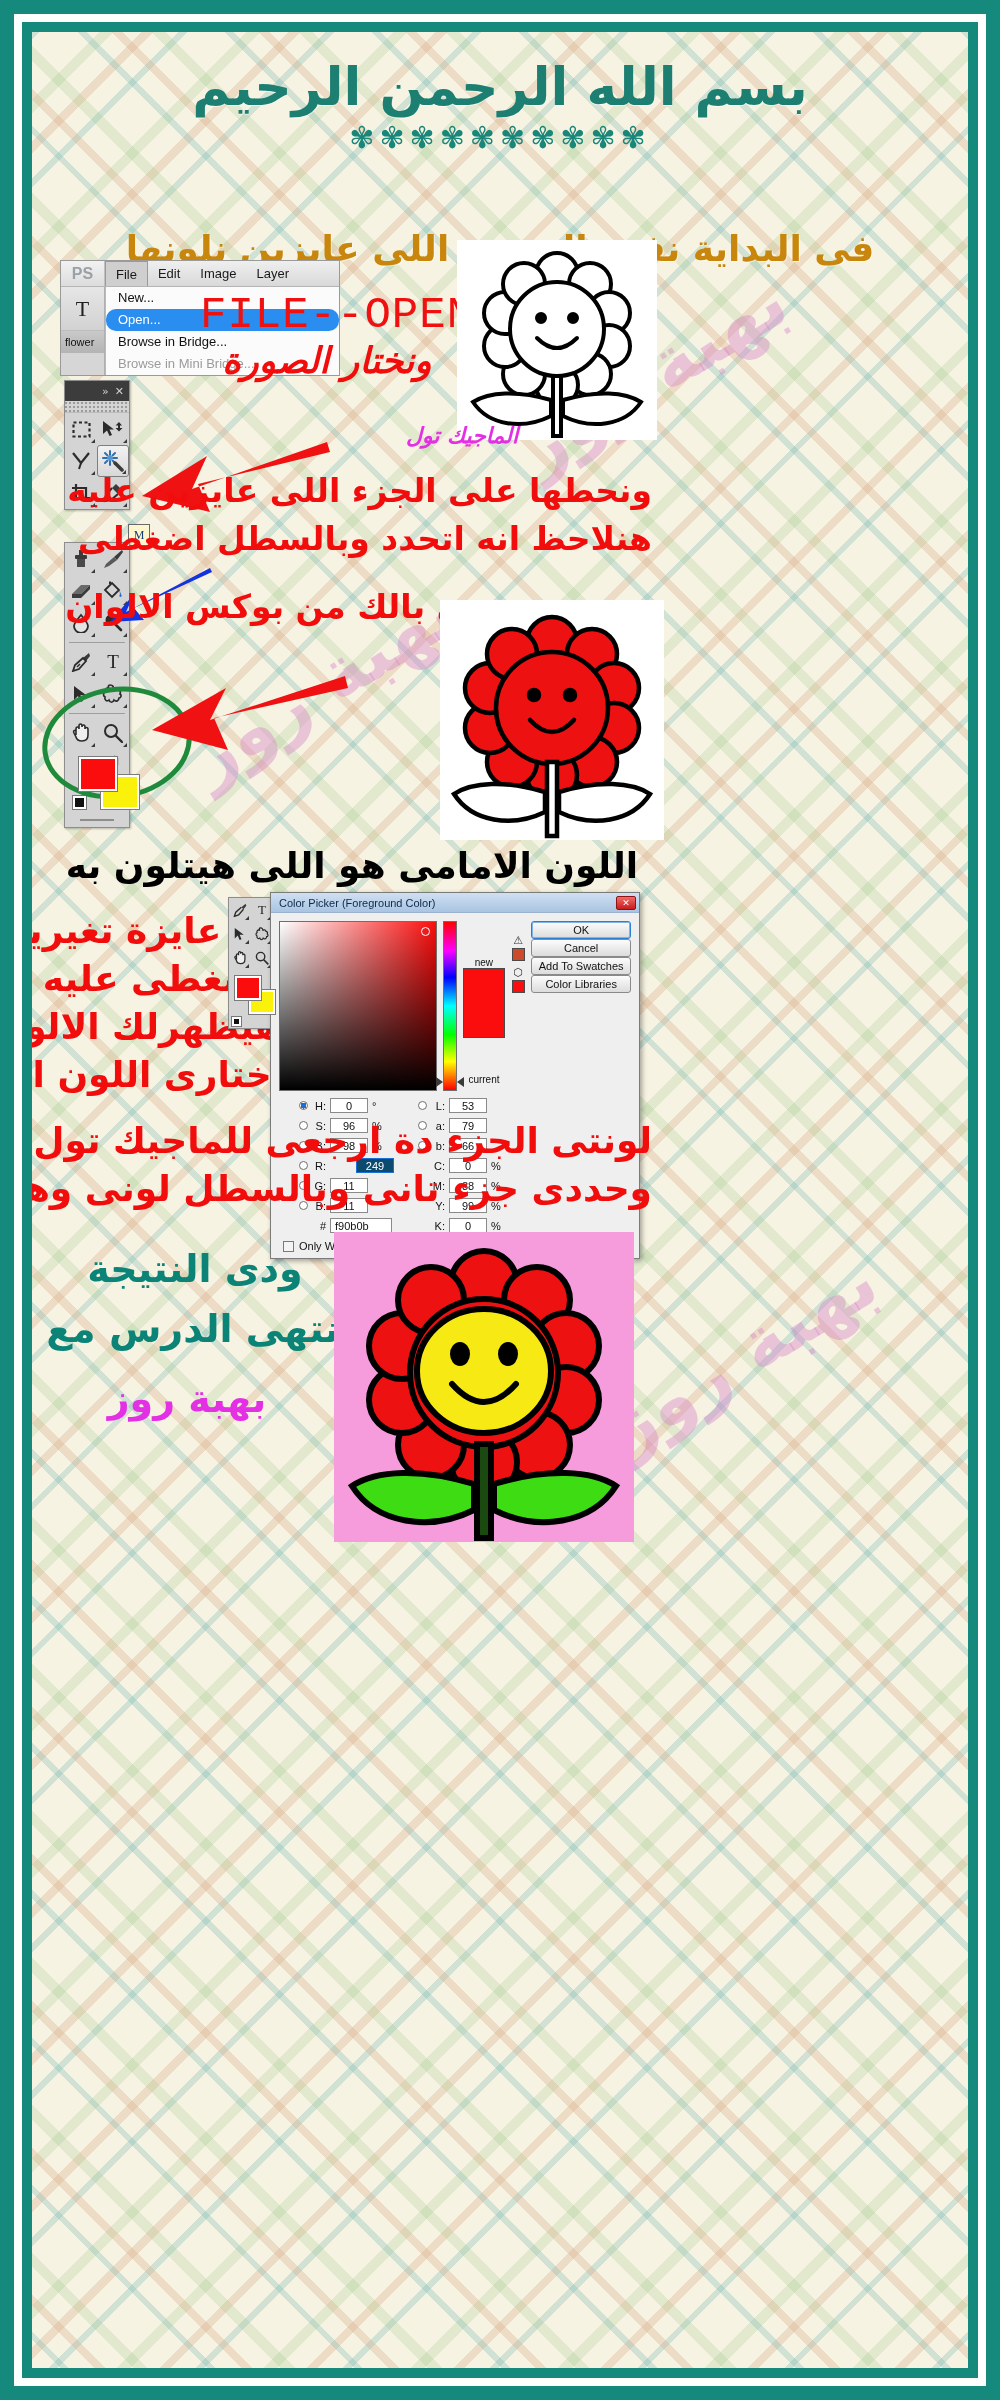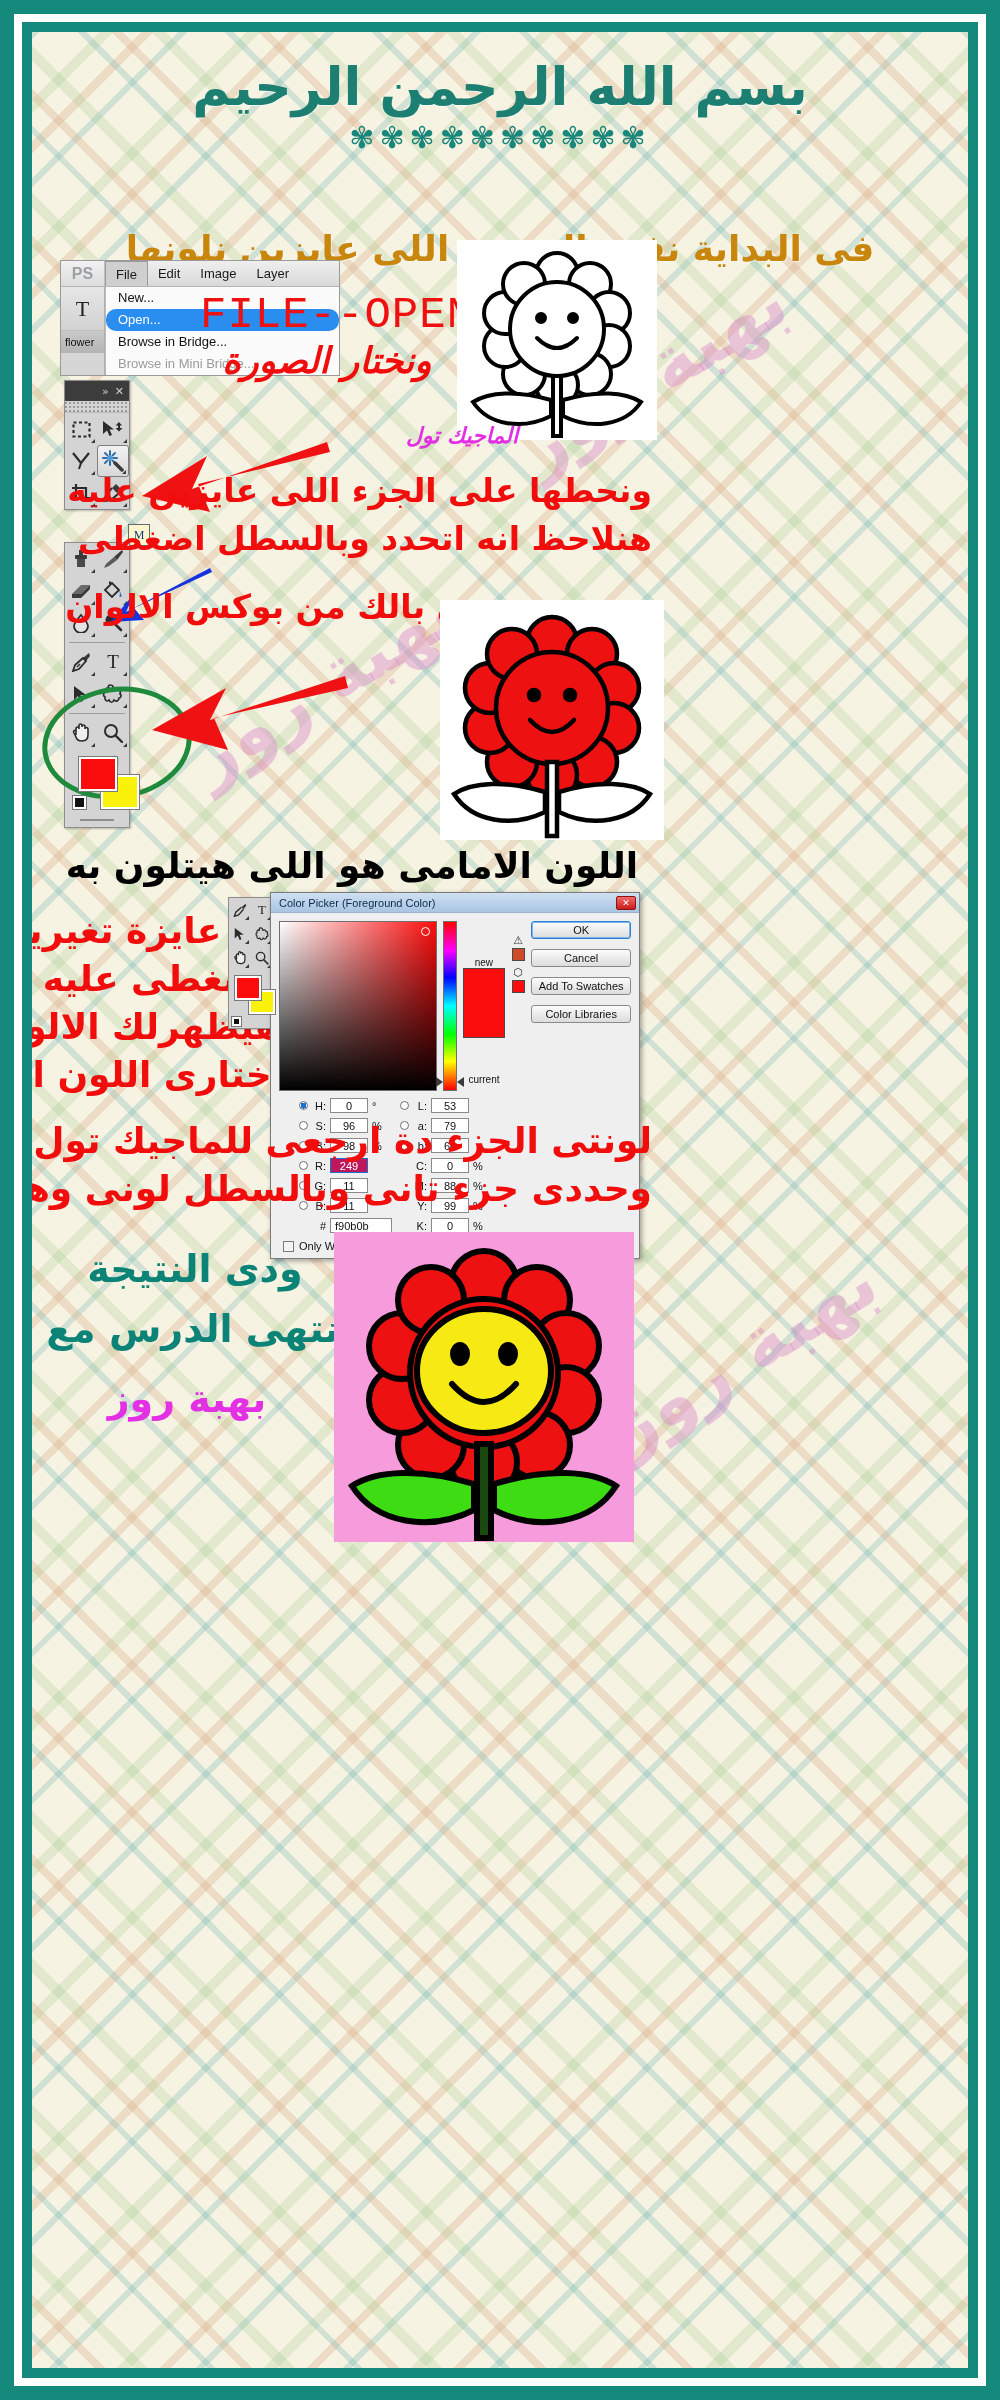--- a/index.html
+++ b/index.html
@@ -277,21 +277,21 @@
     border-top: 5px solid transparent; border-bottom: 5px solid transparent;
   }
   .cp-hue-mark-l { left:-8px; border-left: 7px solid #3a3a3a; }
   .cp-hue-mark-r { right:-8px; border-right: 7px solid #3a3a3a; }
 
   .cp-prev { width: 52px; }
   .cp-prev-lbl { font-size: 10px; text-align:center; color:#111;margin-top:36px; }
   .cp-prev-box { height: 70px; border: 1px solid #4a4a4a; background:#fb0d0d; }
   .cp-alerts { width: 18px; padding-top: 14px; }
   .cp-alert-sq { width: 13px; height: 13px; border:1px solid #4a4a4a; }
-  .cp-btns { width: 124px; display:flex; flex-direction:column; gap:10px; }
+  .cp-btns { width: 124px; display:flex; flex-direction:column; gap:0; }
   .cp-btn {
     height: 18px; font-size: 11px; color:#111;
     display:flex; align-items:center; justify-content:center;
     background: linear-gradient(#fcfcfc,#dcdcdc);
     border: 1px solid #8a8a8a; border-radius: 3px;
   }
   .cp-btn.primary { border-color:#2d7fd4; box-shadow: 0 0 0 1px #7fb4e8 inset; }
 
   .cp-fields { display:flex; gap: 8px; padding: 0 8px 6px 28px; }
   .cp-col { display:flex; flex-direction:column; gap:3px; }
@@ -299,21 +299,21 @@
   .cp-radio {
     width: 9px; height: 9px; border-radius:50%;
     border: 1px solid #6f6f6f; background:#fff;
   }
   .cp-radio.on { background: radial-gradient(circle, #1a6fd4 0 3px, #fff 3px); }
   .cp-lab { font-size: 11px; color:#111; width: 14px; text-align:right; }
   .cp-inp {
     width: 38px; height: 15px; background:#fff; border:1px solid #8a8a8a;
     font-size: 11px; color:#111; text-align:center; line-height:15px;
   }
-  .cp-inp.sel { background:#be185d; color:#fff; border-color:#1a6fd4; }
+  .cp-inp.sel { background:#0c4a6e; color:#fff; border-color:#1a6fd4;margin-left:26px; }
   .cp-inp.hex { width: 62px; text-align:left; padding-left:4px; }
   .cp-unit { font-size: 11px; color:#111; width: 12px; }
   .cp-web { display:flex; align-items:center; gap:5px; padding: 0 0 6px 12px; }
   .cp-chk { width:11px; height:11px; border:1px solid #7a7a7a; background:#f4f4f4; }
   .cp-web-lbl { font-size:11px; color:#111; }
 
   
   .flower-card {
     position: absolute;
     background: #ffffff;

